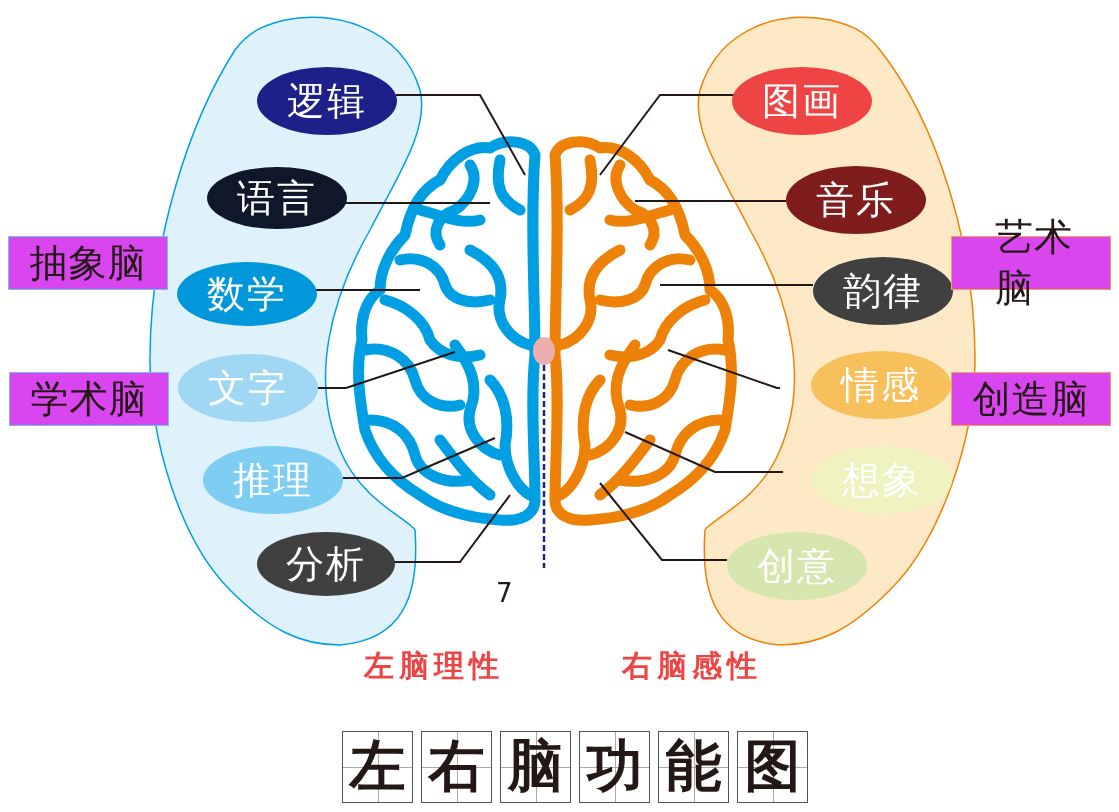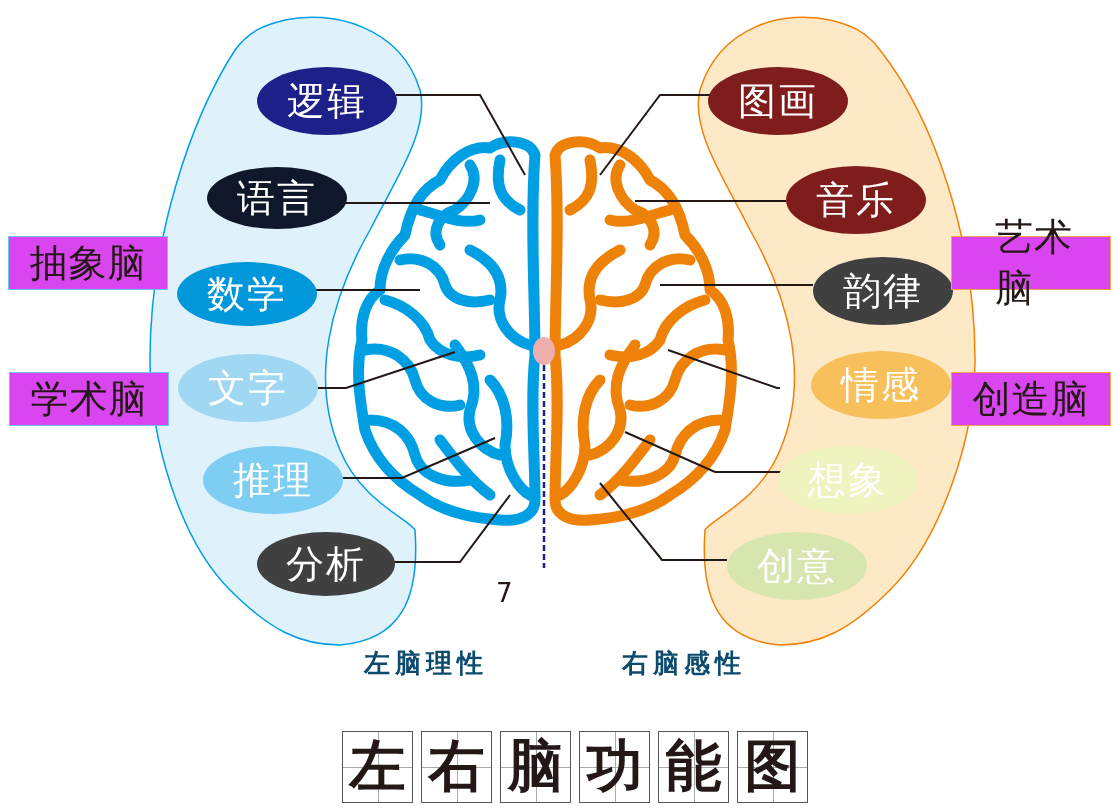--- a/index.html
+++ b/index.html
@@ -3,21 +3,21 @@
 <meta charset="utf-8">
 <style>
   html, body { margin:0; padding:0; background:#ffffff; }
   body { width:1119px; height:812px; position:relative; overflow:hidden;
          font-family:"DejaVu Sans", "Liberation Sans", sans-serif; }
   svg.stage { position:absolute; left:0; top:0; }
   .oval-label { position:absolute; display:flex; align-items:center; justify-content:center;
                 color:#ffffff; font-size:38px; letter-spacing:2px; border-radius:50%; }
   .side-label { position:absolute; background:#d946ef; font-size:38px; color:#231815;
                 display:flex; align-items:center; justify-content:center; letter-spacing:1px; box-sizing:border-box; }
-  .sub-label { position:absolute; font-size:26px; color:#0c4a6e; letter-spacing:5px; font-weight:bold; }
+  .sub-label { position:absolute; font-size:30px; color:#ef4444; letter-spacing:5px; font-weight:bold; }
   .title-row { position:absolute; left:342px; top:731px; display:flex; gap:8px; }
   .title-cell { width:71px; height:72px; border:1px solid #555; box-sizing:border-box; position:relative;
                 display:flex; align-items:center; justify-content:center; font-size:56px; font-weight:bold; color:#231815;
                 font-family:"DejaVu Serif", "Liberation Serif", serif; }
   .title-cell::before { content:""; position:absolute; left:50%; top:0; bottom:0; border-left:1px solid #aaa; }
   .title-cell::after { content:""; position:absolute; top:50%; left:0; right:0; border-top:1px solid #aaa; }
   .title-cell span { position:relative; z-index:1; }
   .stray { position:absolute; left:496px; top:578px; font-size:26px; color:#231815; }
 </style>
 </head>
@@ -81,25 +81,25 @@
   </g>
 </svg>
 
 <div class="oval-label" style="left:257px;top:67px;width:140px;height:68px;background:#1d2088;">逻辑</div>
 <div class="oval-label" style="left:207px;top:167px;width:140px;height:62px;background:#0f172a;">语言</div>
 <div class="oval-label" style="left:177px;top:262px;width:140px;height:64px;background:#0097db;">数学</div>
 <div class="oval-label" style="left:178px;top:354px;width:140px;height:68px;background:#a0d8f4;">文字</div>
 <div class="oval-label" style="left:203px;top:446px;width:140px;height:68px;background:#7ecef4;">推理</div>
 <div class="oval-label" style="left:257px;top:532px;width:138px;height:64px;background:#404040;">分析</div>
 
-<div class="oval-label" style="left:708px;top:67px;width:140px;height:68px;background:#7f1d1d;">图画</div>
+<div class="oval-label" style="left:732px;top:67px;width:140px;height:68px;background:#ef4444;">图画</div>
 <div class="oval-label" style="left:786px;top:166px;width:140px;height:68px;background:#7f1d1d;">音乐</div>
 <div class="oval-label" style="left:813px;top:257px;width:140px;height:68px;background:#404040;">韵律</div>
 <div class="oval-label" style="left:811px;top:351px;width:140px;height:68px;background:#f8c05a;">情感</div>
-<div class="oval-label" style="left:778px;top:446px;width:140px;height:68px;background:#eef3c0;">想象</div>
+<div class="oval-label" style="left:812px;top:446px;width:140px;height:68px;background:#eef3c0;">想象</div>
 <div class="oval-label" style="left:727px;top:532px;width:140px;height:68px;background:#d6e6ae;">创意</div>
 
 <div class="side-label" style="left:8px;top:236px;width:160px;height:54px;border:1.5px solid #6fc3ea;">抽象脑</div>
 <div class="side-label" style="left:9px;top:372px;width:160px;height:54px;border:1.5px solid #6fc3ea;">学术脑</div>
 <div class="side-label" style="left:951px;top:236px;width:160px;height:54px;border:1.5px solid #f3a44a;padding-left:43px;">艺术脑</div>
 <div class="side-label" style="left:951px;top:372px;width:160px;height:54px;border:1.5px solid #f3a44a;">创造脑</div>
 
 <div class="sub-label" style="left:364px;top:646px;">左脑理性</div>
 <div class="sub-label" style="left:622px;top:646px;">右脑感性</div>
 

